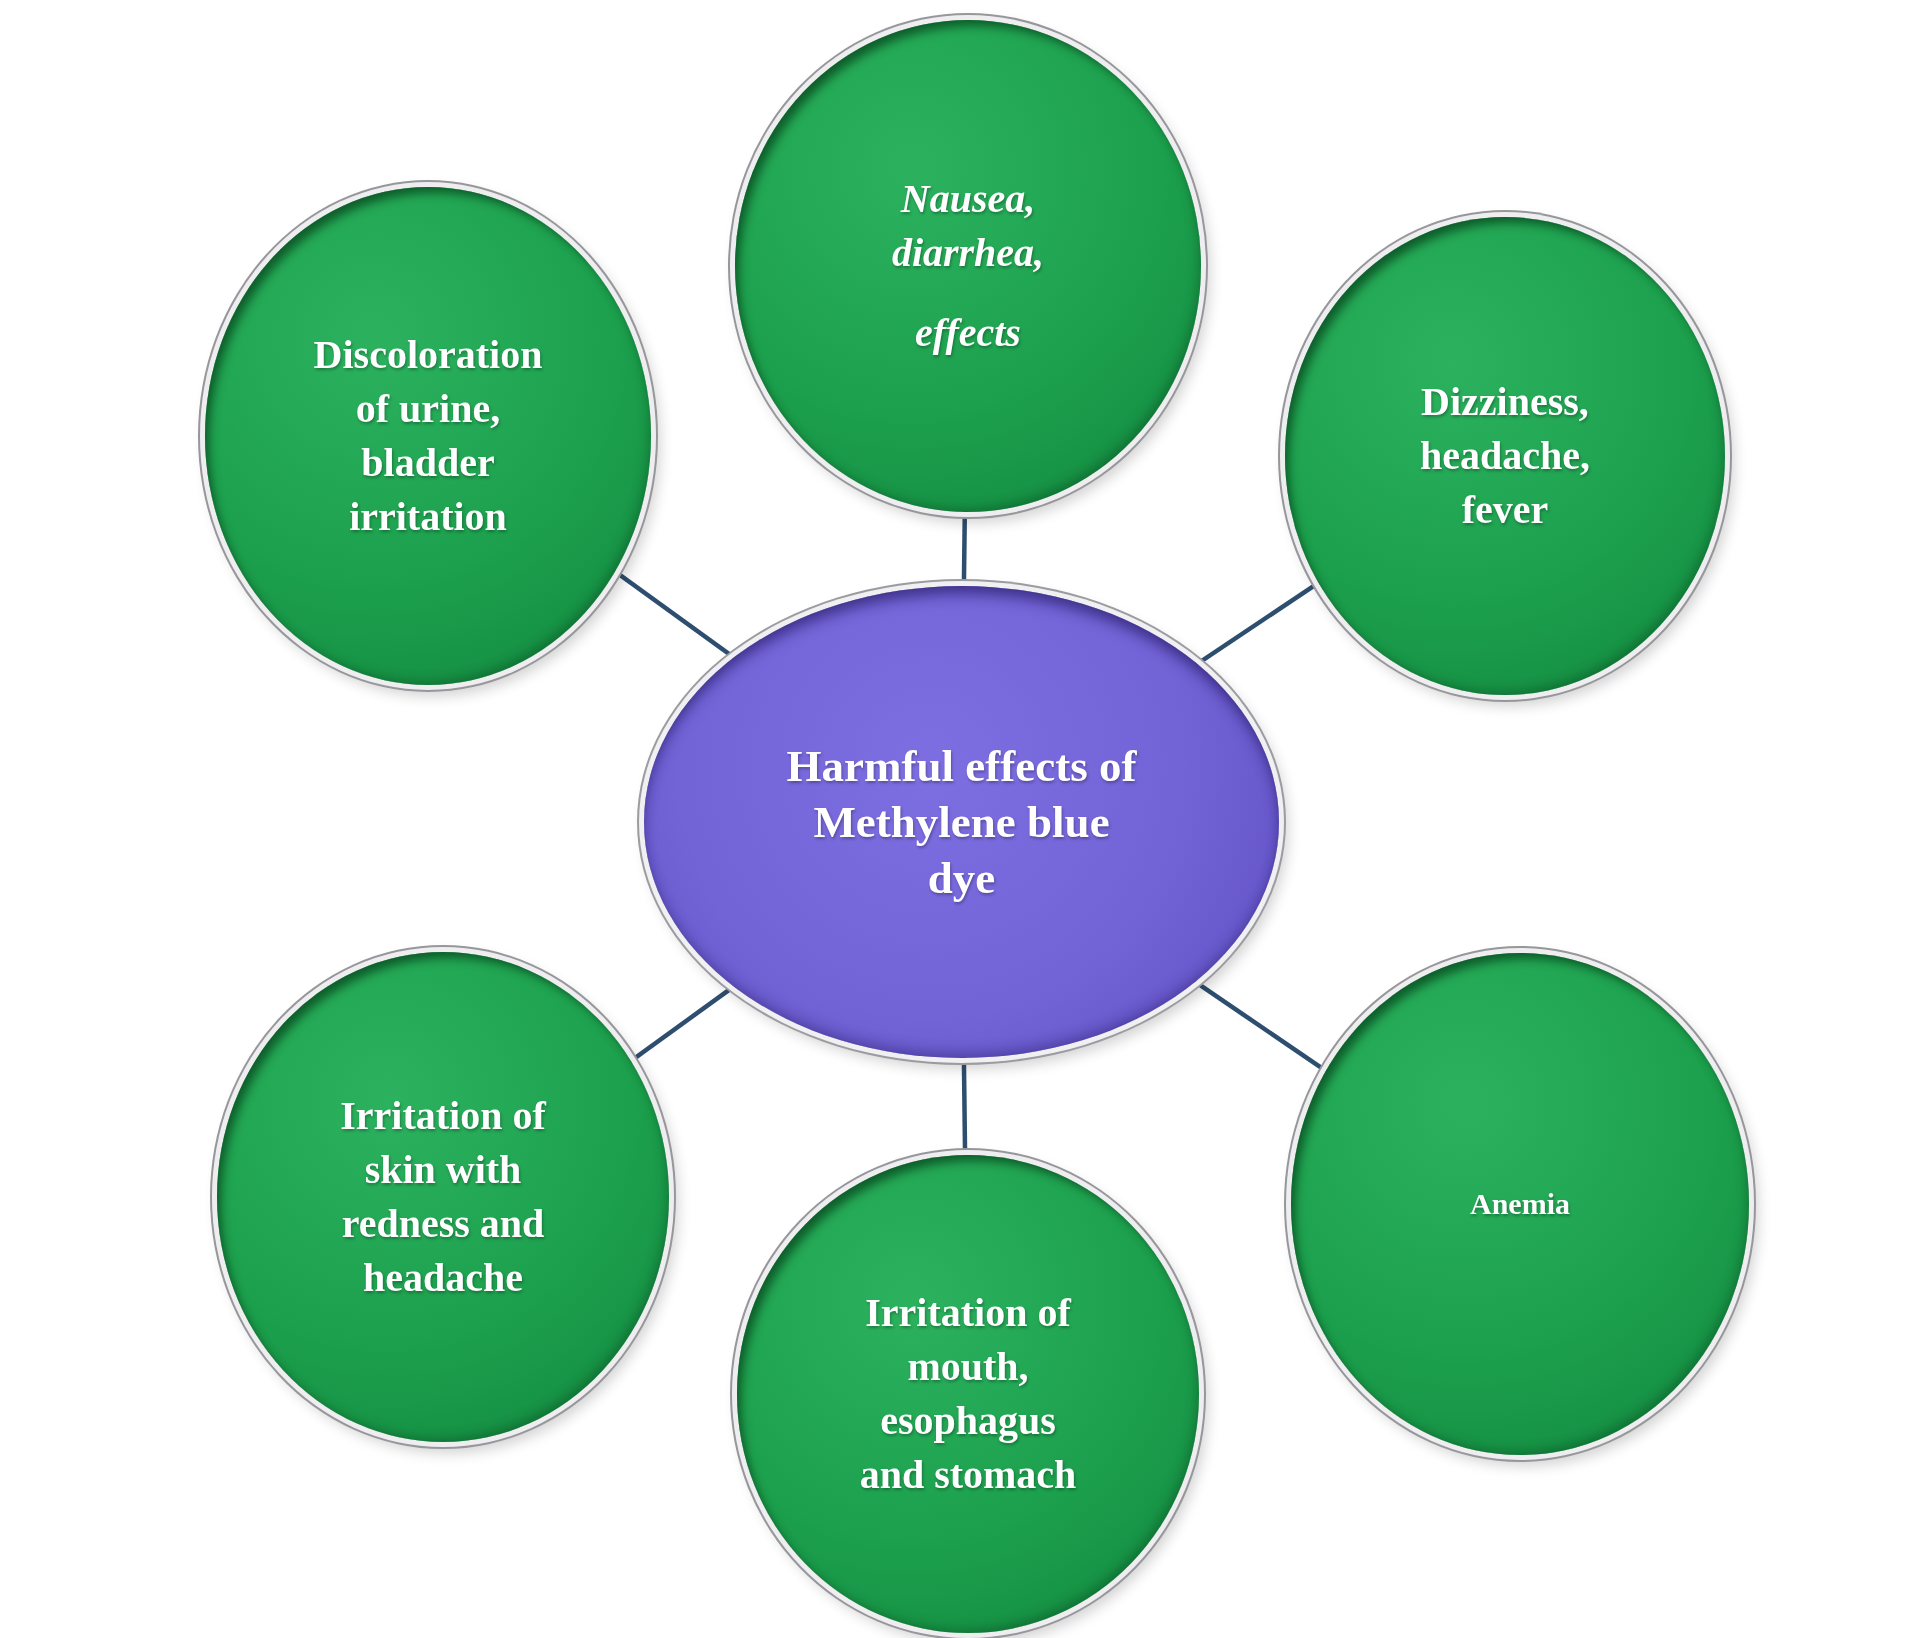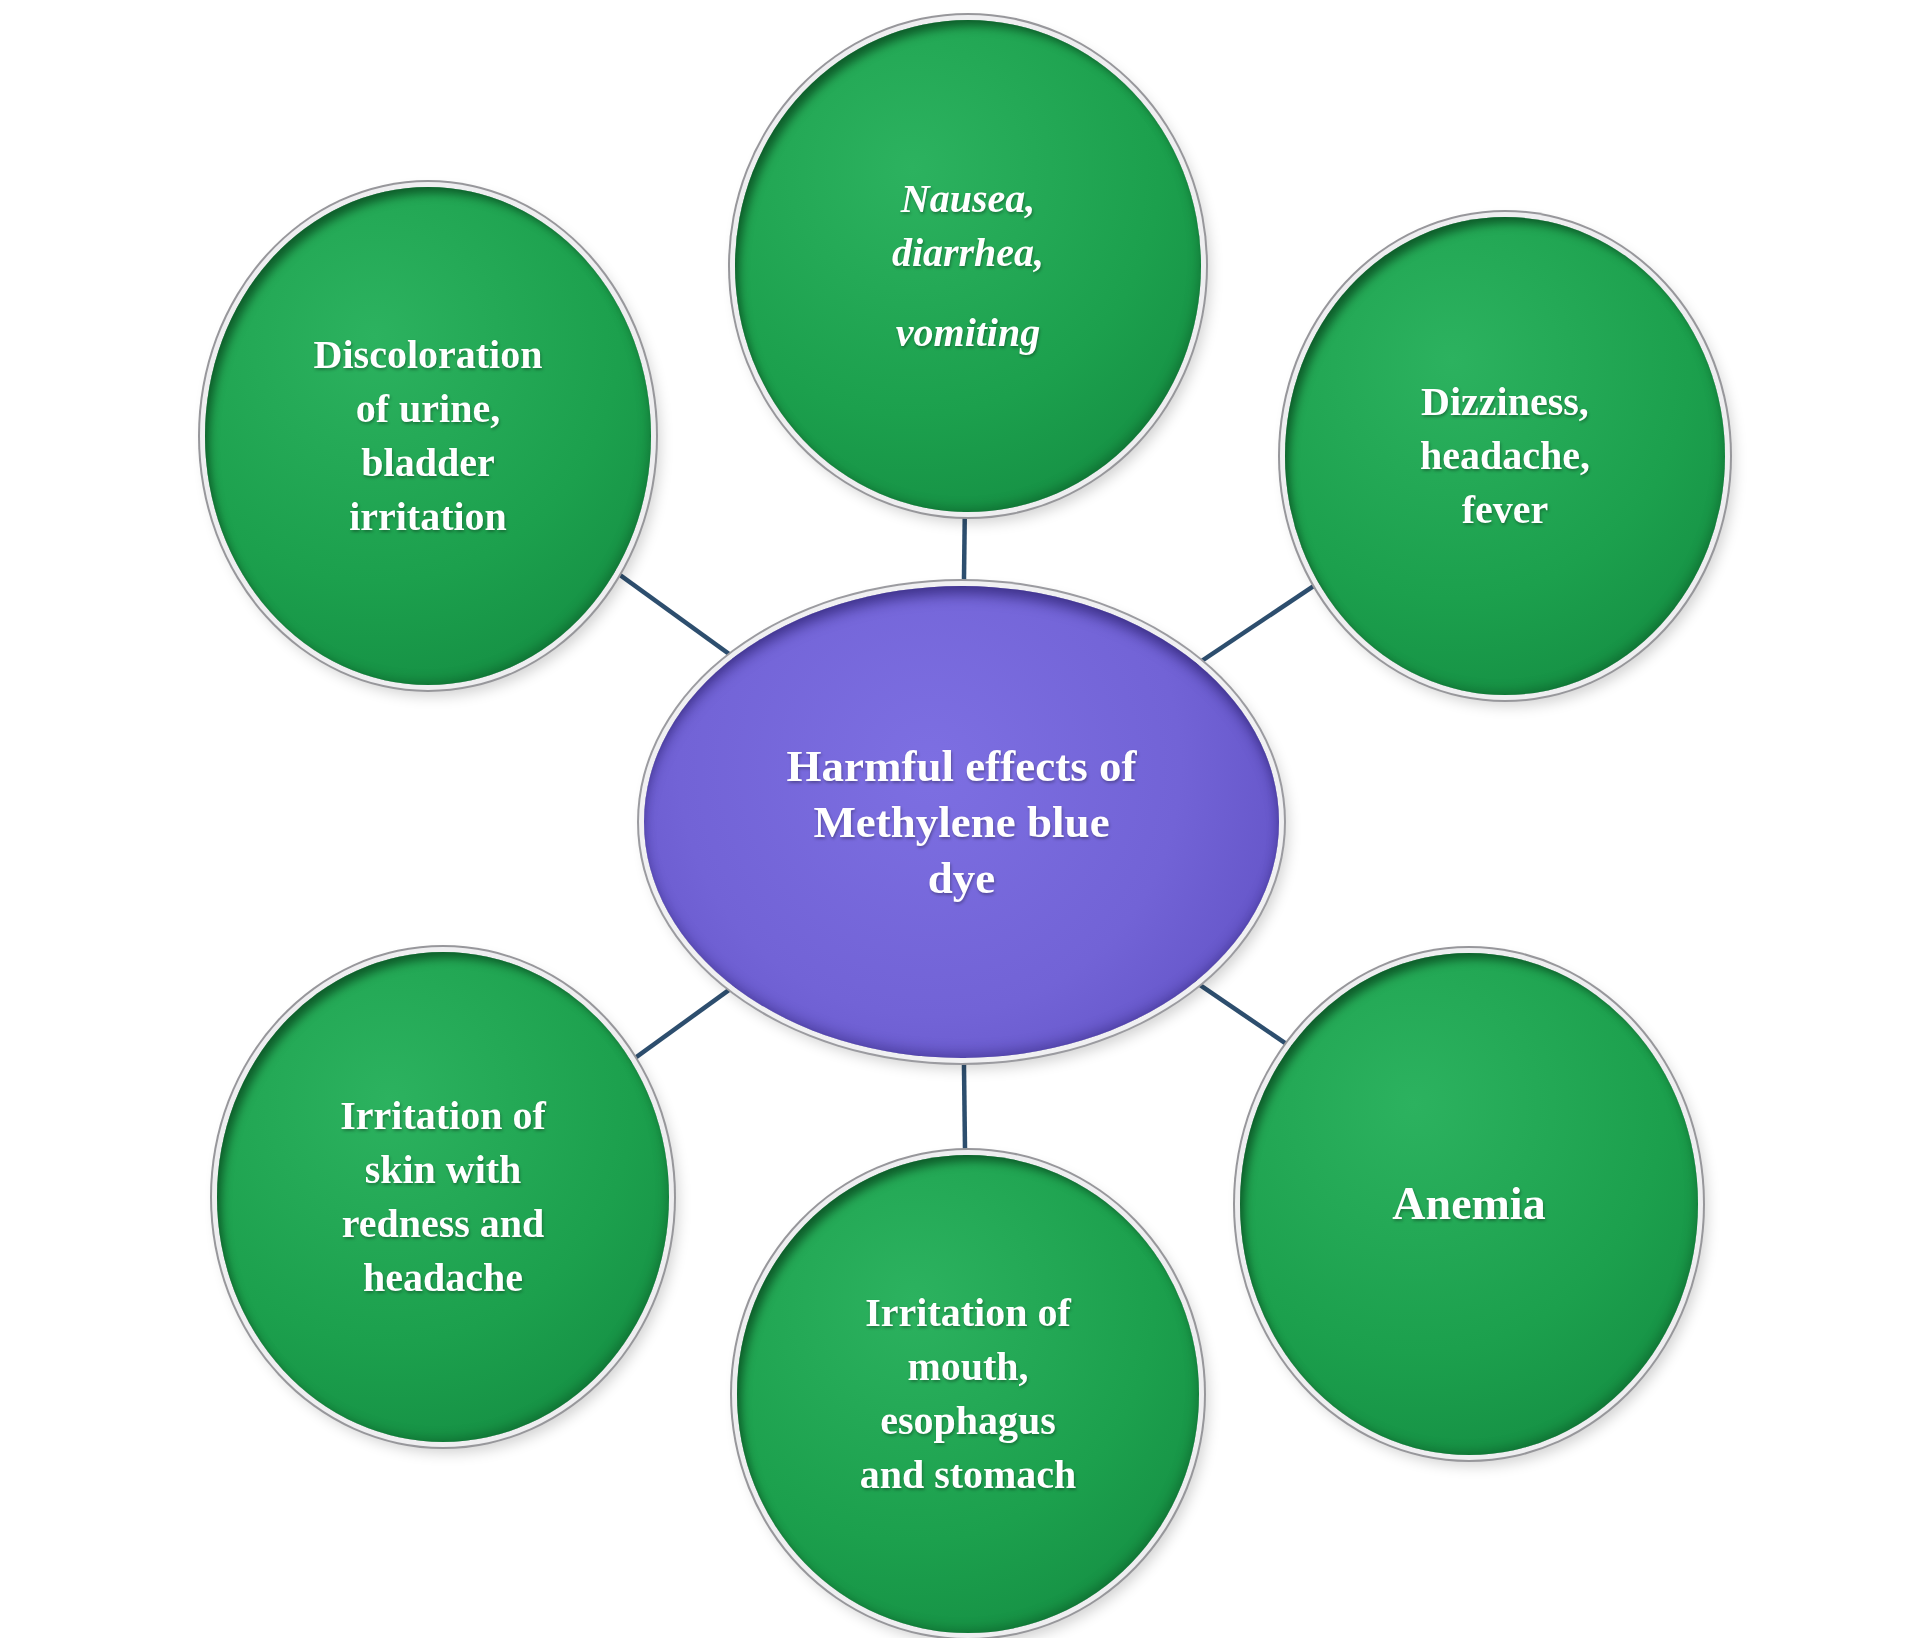--- a/index.html
+++ b/index.html
@@ -62,42 +62,42 @@
     font-size: 45px;
     line-height: 56px;
   }
   
   .node-top        { left: 735px;  top: 20px;    width: 466px; height: 492px; font-style: italic; }
   .node-top-left   { left: 205px;  top: 187px;  width: 446px; height: 498px; }
   .node-top-right  { left: 1285px; top: 217px;  width: 440px; height: 478px; }
   .node-center     { left: 644px;  top: 586px;  width: 635px; height: 472px; }
   .node-bottom-left{ left: 217px;  top: 952px;  width: 452px; height: 490px; }
   .node-bottom     { left: 737px;  top: 1155px; width: 462px; height: 478px; }
-  .node-bottom-right{ left: 1240px; top: 953px; width: 458px; height: 502px; font-size: 46px; }
+  .node-bottom-right{ left: 1291px; top: 953px; width: 458px; height: 502px; font-size: 30px; }
   .para-gap { margin-top: 26px; }
 </style>
 </head>
 <body>
 
 <div class="canvas">
 
   <svg class="connectors" width="1915" height="1638">
     <line x1="961" y1="822" x2="968" y2="252"></line>
     <line x1="961" y1="822" x2="428" y2="436"></line>
     <line x1="961" y1="822" x2="1505" y2="458"></line>
     <line x1="961" y1="822" x2="443" y2="1197"></line>
     <line x1="961" y1="822" x2="968" y2="1394"></line>
     <line x1="961" y1="822" x2="1521" y2="1204"></line>
   </svg>
 
   <div class="node green node-top">
     <div class="label">
       <span class="line">Nausea,</span>
       <span class="line">diarrhea,</span>
-      <span class="line para-gap">vomiting</span>
+      <span class="line para-gap">effects</span>
     </div>
   </div>
 
   <div class="node green node-top-left">
     <div class="label">
       <span class="line">Discoloration</span>
       <span class="line">of urine,</span>
       <span class="line">bladder</span>
       <span class="line">irritation</span>
     </div>

